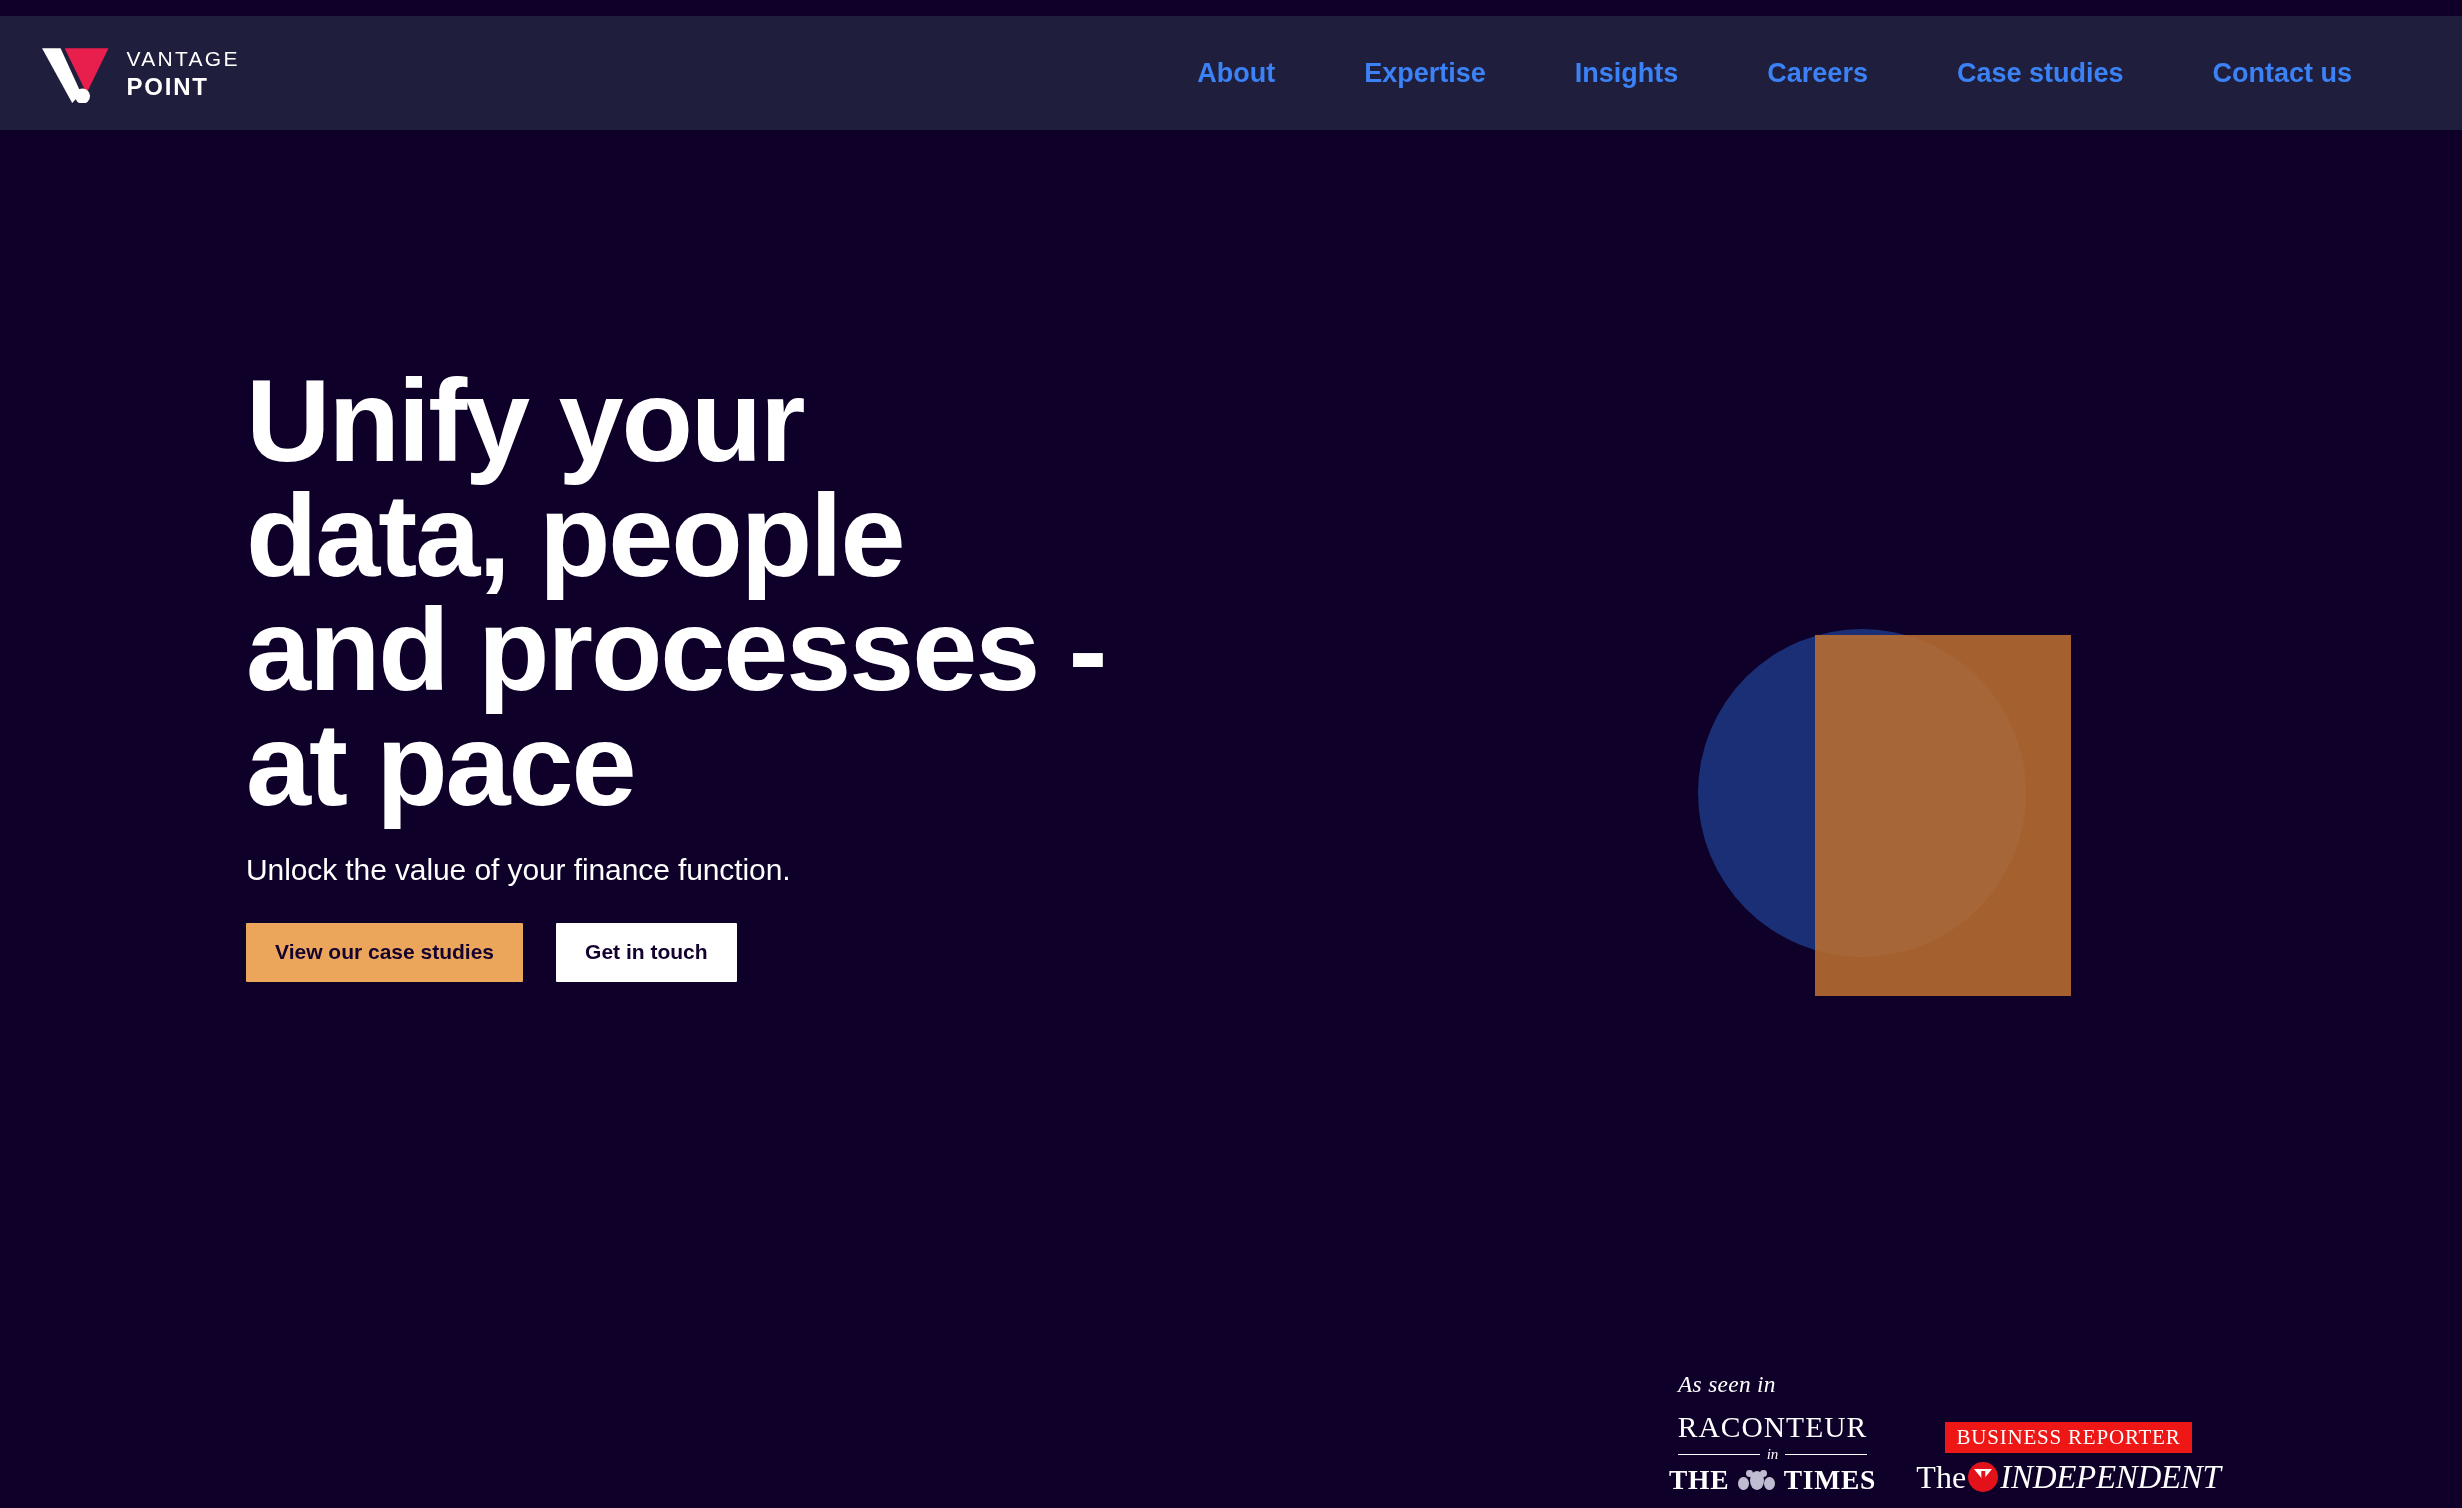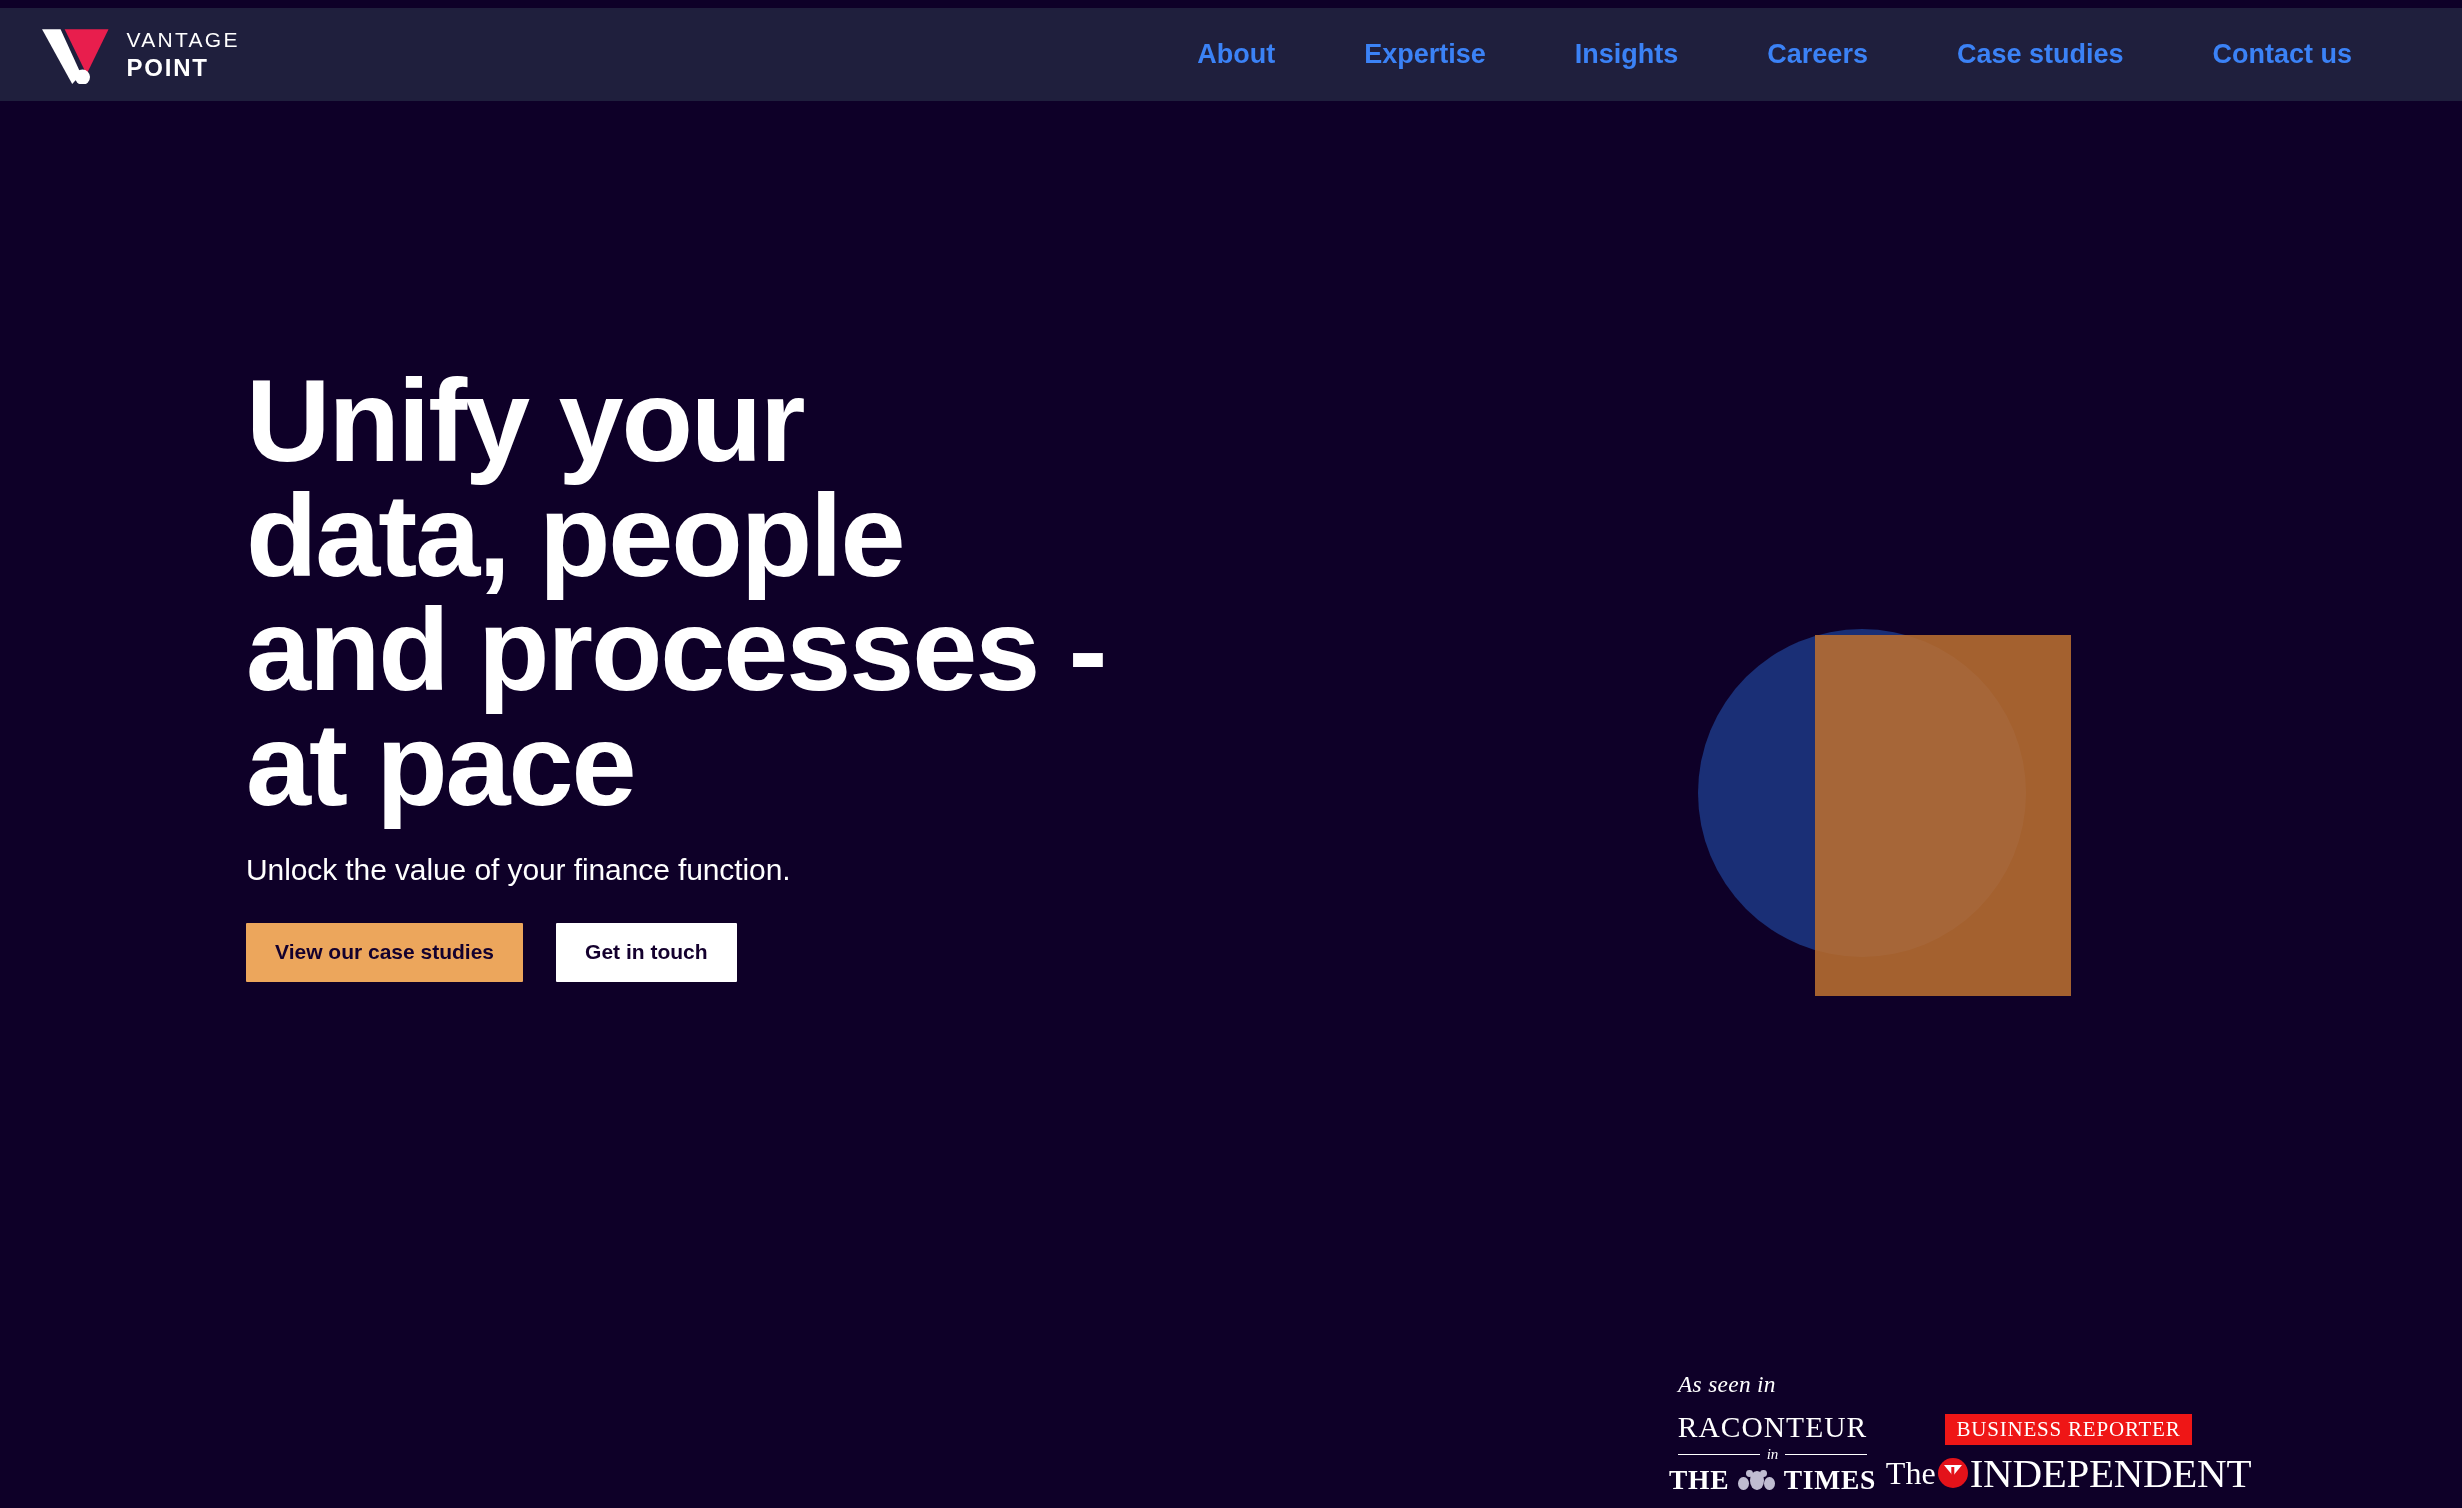--- a/index.html
+++ b/index.html
@@ -11,23 +11,23 @@
     height: 1508px;
     background: #0e0028;
     font-family: "Liberation Sans", sans-serif;
     overflow: hidden;
     position: relative;
   }
 
   
   .site-header {
     position: absolute;
-    top: 8px; left: 0;
+    top: 16px; left: 0;
     width: 2462px;
-    height: 93px;
+    height: 114px;
     background: #1f1f3d;
     display: flex;
     align-items: center;
     box-sizing: border-box;
   }
 
   .brand {
     display: flex;
     align-items: center;
     gap: 12.4px;
@@ -297,23 +297,24 @@
     left: 50%;
     top: 8.2px;
     transform: translateX(-50%);
     width: 3.4px;
     height: 15px;
     background: #e3121a;
   }
   .indy-word {
     color: #ffffff;
     font-family: "Liberation Serif", serif;
-    font-size: 41px;
+    font-size: 33px;
     letter-spacing: -0.3px;
     line-height: 1;
+    font-style: italic;
   }
 </style>
 </head>
 <body>
 
 <header class="site-header">
 
   <a class="brand" href="#">
     <span class="brand-mark">
       <svg width="74" height="59" viewBox="0 0 108 86" xmlns="http://www.w3.org/2000/svg">

